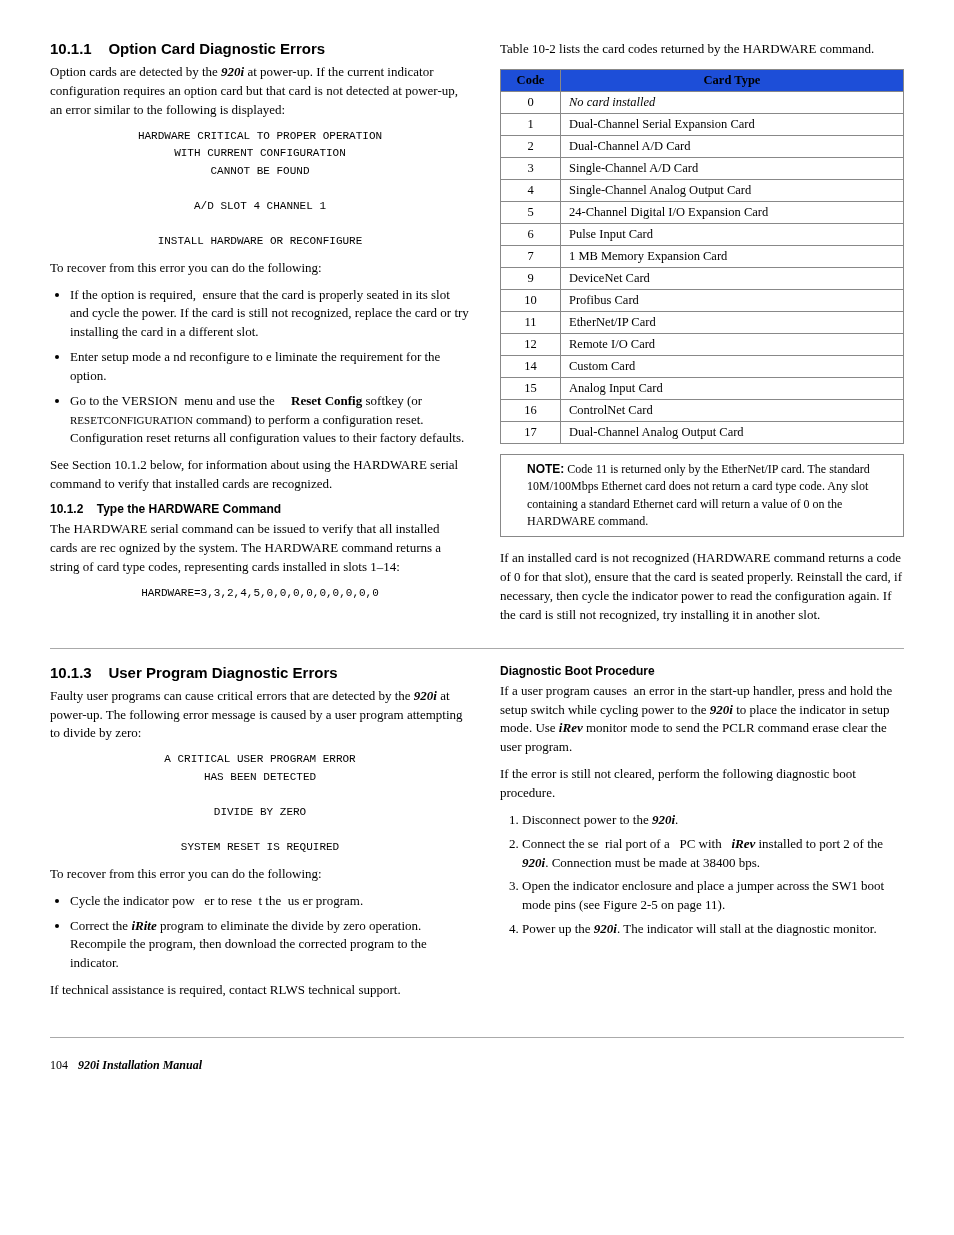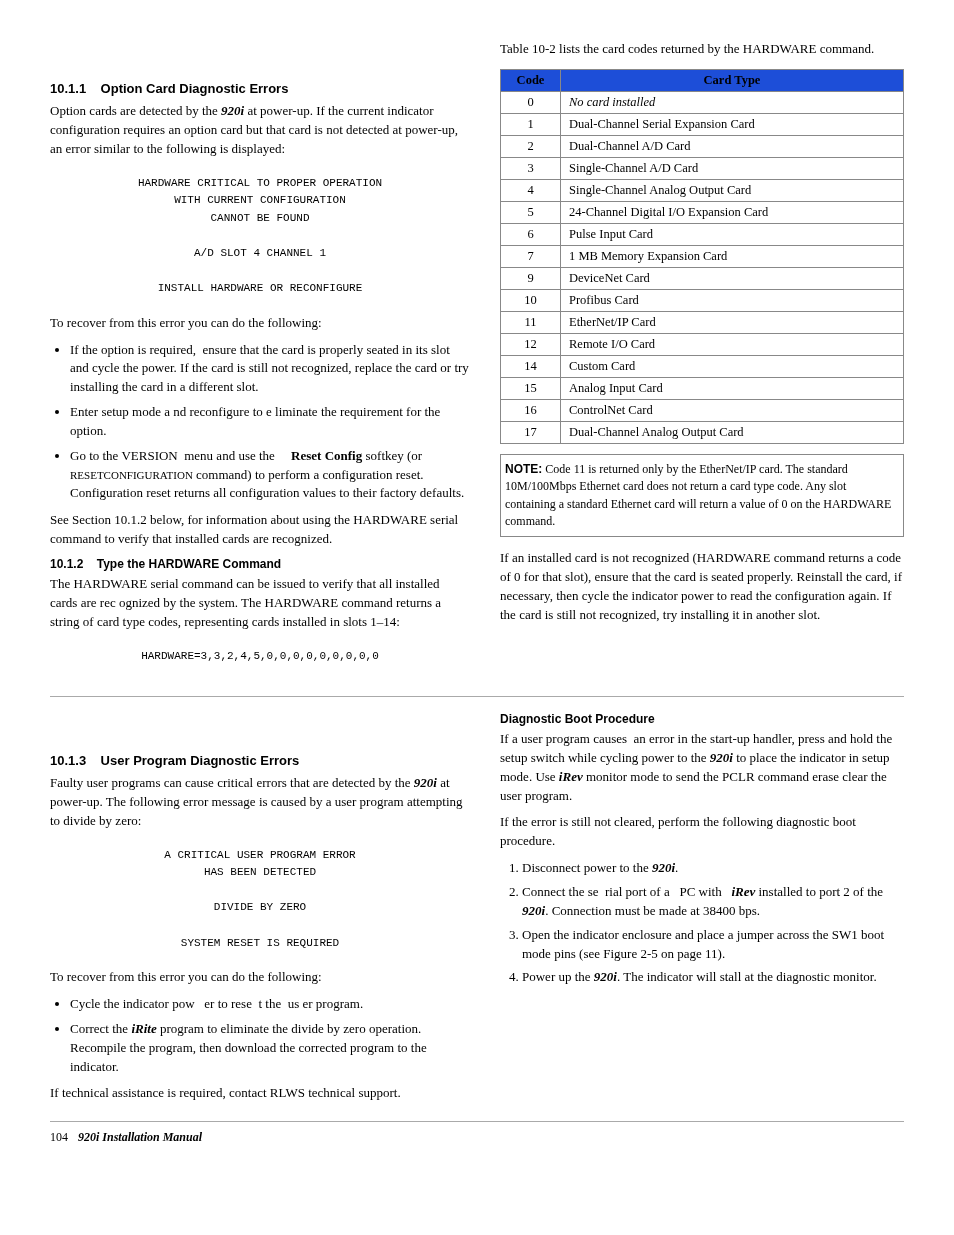--- a/index.html
+++ b/index.html
@@ -18,24 +18,23 @@
     }
     .left-col {
       flex: 0 0 420px;
       width: 420px;
     }
     .right-col {
       flex: 1;
     }
     h2 {
       font-family: Arial, sans-serif;
-      font-size: 13px;
+      font-size: 15px;
       font-weight: bold;
       margin-bottom: 6px;
-      margin-top: 41px;
     }
     .subsection-title {
       font-family: Arial, sans-serif;
       font-size: 12px;
       font-weight: bold;
       margin-bottom: 4px;
     }
     p {
       margin-bottom: 8px;
       line-height: 1.45;
@@ -45,21 +44,21 @@
       margin-bottom: 8px;
     }
     ul li {
       margin-bottom: 6px;
       line-height: 1.45;
     }
     .monospace-block {
       font-family: "Courier New", Courier, monospace;
       font-size: 11px;
       text-align: center;
-      margin: 16px 0;
+      margin: 8px 0;
       line-height: 1.6;
     }
     .mono-inline {
       font-family: Liberation Serif, serif;
       font-size: 11px;
     }
     .italic { font-style: italic; font-weight: bold; }
     .bold { font-weight: bold; }
     .bold-italic { font-weight: bold; font-style: italic; }
 
@@ -78,21 +77,21 @@
       background: #1d4ed8;
       font-weight: bold;
       text-align: center;
     }
     .card-table td:first-child {
       text-align: center;
       width: 60px;
     }
     .note-box {
       border: 1px solid #888;
-      padding: 6px 4px;
+      padding: 6px 26px;
       font-size: 12px;
       line-height: 1.45;
     }
     .note-box .note-label {
       font-weight: bold;
       font-family: Arial, sans-serif;
     }
     .divider {
       border: none;
       border-top: 1px solid #aaa;
@@ -105,23 +104,23 @@
     }
     .bottom-left {
       flex: 0 0 420px;
     }
     .bottom-right {
       flex: 1;
     }
     .page-footer {
       display: flex;
       align-items: center;
-      margin-top: 10px;
+      margin-top: 29px;
       border-top: 1px solid #aaa;
-      padding-top: 8px;
+      padding-top: 20px;
       font-size: 12px;
     }
     .page-footer .page-num {
       margin-right: 10px;
     }
     .page-footer .footer-title {
       font-style: italic;
       font-weight: bold;
     }
     ol {

